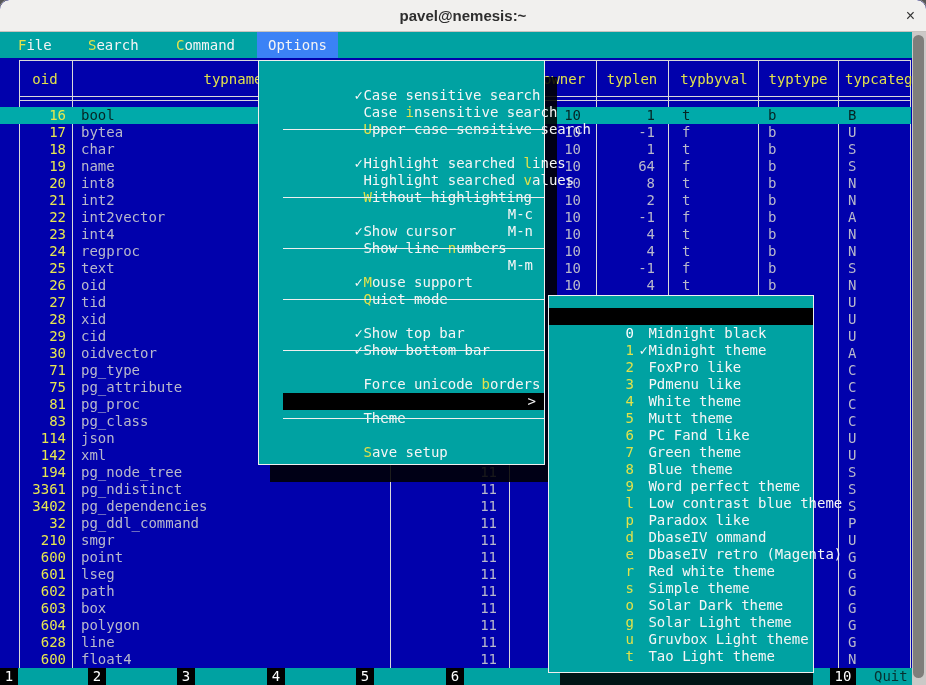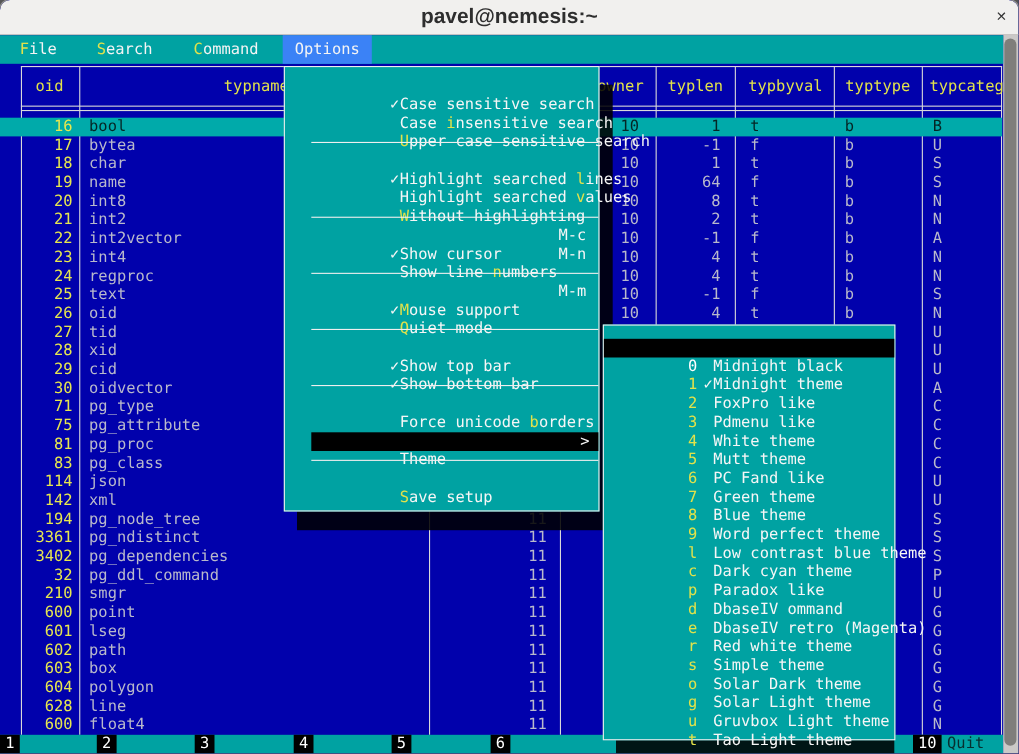--- a/index.html
+++ b/index.html
@@ -3,21 +3,21 @@
 <meta charset="utf-8">
 <style>
   html,body{margin:0;padding:0;background:#555;}
   #win{position:relative;width:926px;height:685px;background:#0101AC;overflow:hidden;
        font-family:"DejaVu Sans Mono",monospace;font-size:14px;border-radius:9px 9px 0 0;
        outline:1px solid #8e8e8e;}
   
   .titlebar{position:absolute;left:0;top:0;width:926px;height:31px;background:#f1f0ee;
             border-bottom:1px solid #c6c3bf;border-radius:9px 9px 0 0;
             font-family:"Liberation Sans",sans-serif;}
-  .title{display:block;text-align:center;line-height:31px;font-size:19px;font-weight:bold;color:#2e2e2e;}
+  .title{display:block;text-align:center;line-height:31px;font-size:15px;font-weight:bold;color:#2e2e2e;}
   .closebtn{position:absolute;right:11px;top:0;line-height:31px;font-size:16px;color:#333;cursor:default;}
   
   .menubar{position:absolute;left:0;top:32px;width:912px;height:26px;background:#00A2A2;color:#f4f4f4;}
   .mb-item{position:absolute;top:0;height:26px;line-height:26px;white-space:pre;}
   .mb-item:nth-of-type(1){left:18px;}
   .mb-item:nth-of-type(2){left:88px;}
   .mb-item:nth-of-type(3){left:176px;}
   .mb-item:nth-of-type(4){left:257px;padding:0 11px;}
   .mb-item .hot{color:#E2E24A;}
   .mb-item.sel{background:#3b82f6;}
@@ -37,21 +37,21 @@
   .c-len    {left:575px;width:80px;text-align:right;}
   .c-byval  {left:682px;}
   .c-typ    {left:768px;}
   .c-cat    {left:848px;}
   .trow.sel{background:#00AAAA;}
   .trow.sel span{color:#052525;}
   
   .fnbar{position:absolute;left:0;top:668px;width:912px;height:17px;background:#00A2A2;}
   .fk{position:absolute;top:0;height:17px;line-height:17px;display:flex;}
   .fk .num{display:inline-block;width:18px;background:#000;color:#fff;text-align:center;}
-  .fk .lbl{display:inline-block;color:#073030;padding-left:5px;}
+  .fk .lbl{display:inline-block;color:#073030;padding-left:18px;}
   .fk:nth-of-type(1){left:0;}
   .fk:nth-of-type(2){left:88px;}
   .fk:nth-of-type(3){left:177px;}
   .fk:nth-of-type(4){left:267px;}
   .fk:nth-of-type(5){left:356px;}
   .fk:nth-of-type(6){left:446px;}
   .fk:nth-of-type(7){left:830px;}
   .fk:nth-of-type(7) .num{width:26px;}
   
   .shadow{position:absolute;background:rgba(0,0,0,0.87);}
@@ -687,23 +687,20 @@
       </div>
 
       <div class="ti">
         <span class="key">9</span><span class="chk"></span><span class="lbl">Word perfect theme</span>
       </div>
 
       <div class="ti">
         <span class="key">l</span><span class="chk"></span><span class="lbl">Low contrast blue theme</span>
       </div>
 
-      <div class="ti">
-        <span class="key">c</span><span class="chk"></span><span class="lbl">Dark cyan theme</span>
-      </div>
 
       <div class="ti">
         <span class="key">p</span><span class="chk"></span><span class="lbl">Paradox like</span>
       </div>
 
       <div class="ti">
         <span class="key">d</span><span class="chk"></span><span class="lbl">DbaseIV ommand</span>
       </div>
 
       <div class="ti">

